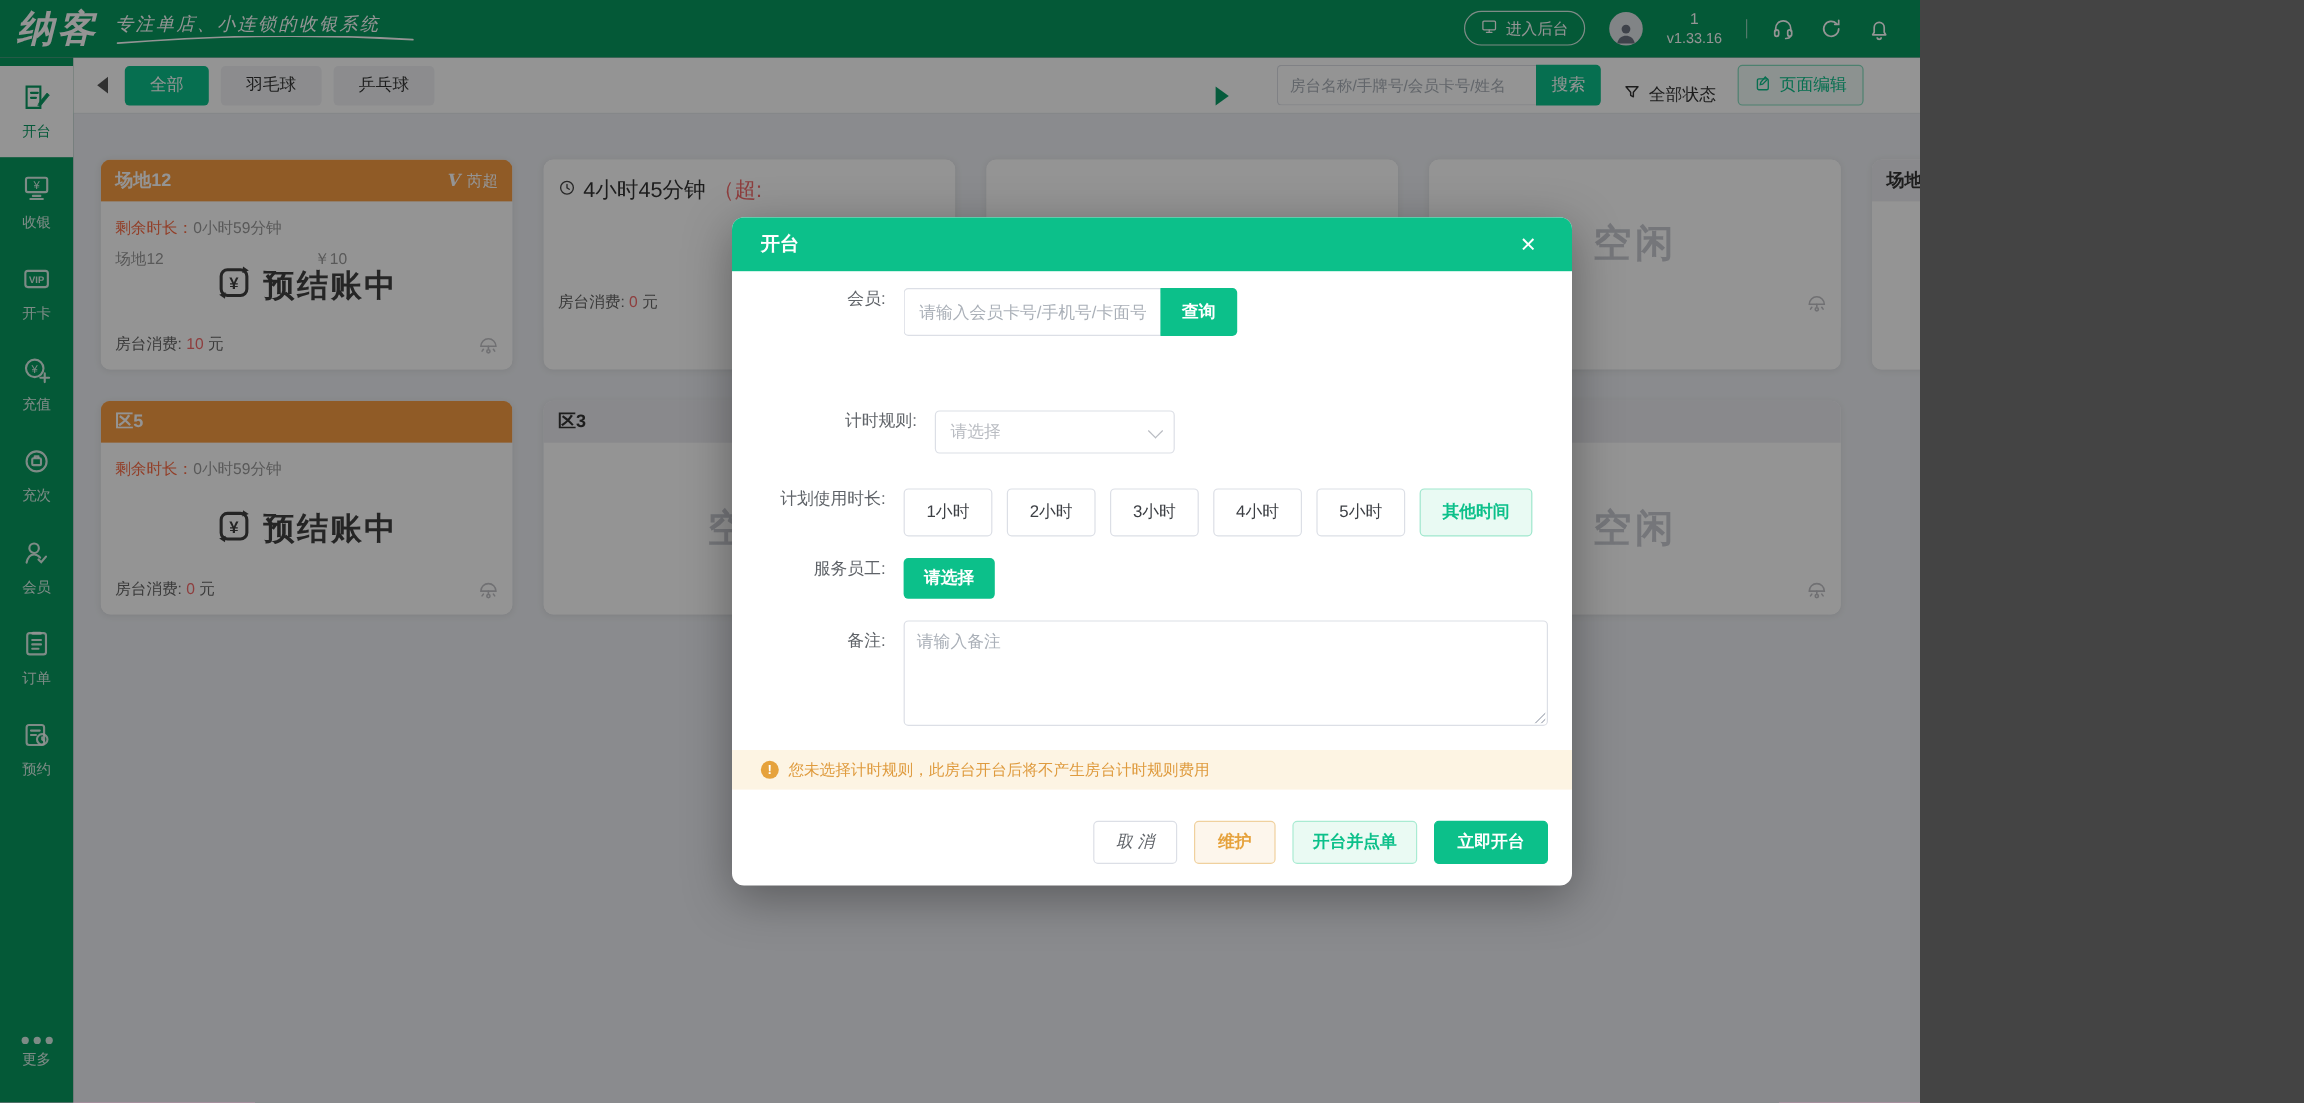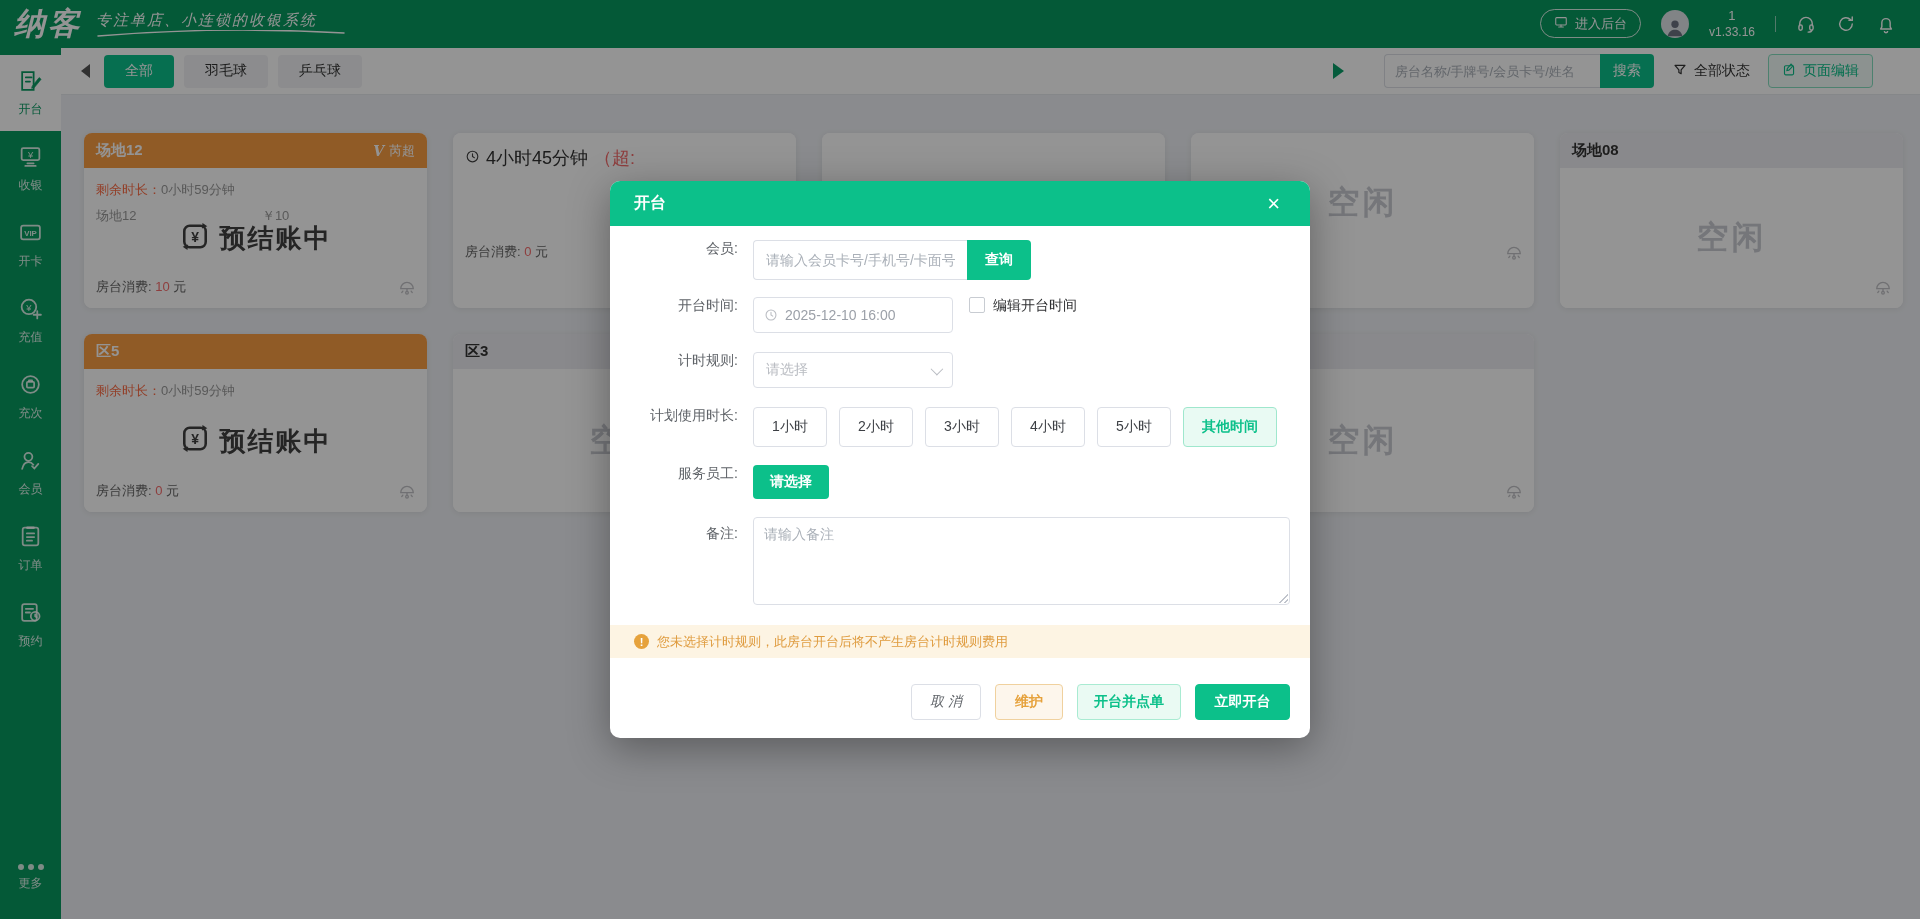--- a/index.html
+++ b/index.html
@@ -1,17 +1,17 @@
 <!DOCTYPE html>
 <html><head>
 <meta charset="utf-8">
 <style>
   html,body{margin:0;padding:0;background:#444;}
   *{font-family:"Liberation Sans","DejaVu Sans",sans-serif;}
-  .app{position:relative;width:1920px;height:919px;background:#f9a8d4;overflow:hidden;}
+  .app{position:relative;width:1600px;height:919px;background:#f9a8d4;overflow:hidden;}
 
   
   .top-header{position:absolute;top:0;left:0;right:0;height:48px;background:#08995f;display:flex;align-items:center;padding:0 24px 0 14px;box-sizing:border-box;z-index:5;}
   .logo{font-size:31px;font-weight:bold;color:#fff;letter-spacing:3px;font-family:"DejaVu Serif",serif;font-style:italic;}
   .tagline-wrap{margin-left:14px;color:#fff;display:flex;flex-direction:column;}
   .tagline{font-size:15px;font-style:italic;letter-spacing:2px;}
   .swoosh{width:250px;height:8px;}
   .hdr-right{margin-left:auto;display:flex;align-items:center;gap:20px;color:#fff;}
   .pill{display:flex;align-items:center;gap:7px;border:1px solid rgba(255,255,255,.85);border-radius:15px;height:29px;padding:0 13px;font-size:13px;background:transparent;color:#fff;cursor:pointer;}
   .pill svg{width:14px;height:14px;}
@@ -30,21 +30,21 @@
   .s-item.active{background:#fff;color:#0a9a63;}
   .s-more{margin-top:auto;margin-bottom:16px;height:50px;}
   .dots{display:flex;gap:4px;}
   .dots i{width:6px;height:6px;border-radius:50%;background:rgba(255,255,255,.85);}
 
   
   .tabbar{position:absolute;top:48px;left:61px;right:0;height:47px;background:#fff;display:flex;align-items:center;padding:0 47px 0 20px;box-sizing:border-box;border-bottom:1px solid #e6e8ec;z-index:3;}
   .arrow-l{width:0;height:0;border-top:7px solid transparent;border-bottom:7px solid transparent;border-right:9px solid #555;margin-right:14px;}
   .tab{height:33px;border-radius:4px;padding:0 21px;display:flex;align-items:center;font-size:14px;background:#f1f2f5;color:#333;margin-right:10px;cursor:pointer;border:none;}
   .tab.active{background:#0cc08a;color:#fff;}
-  .tb-right{margin-left:auto;display:flex;align-items:center;gap:18px;}
+  .tb-right{margin-left:auto;display:flex;align-items:flex-end;gap:18px;}
   .arrow-r{width:0;height:0;border-top:8px solid transparent;border-bottom:8px solid transparent;border-left:11px solid #0a9e68;margin-right:22px;cursor:pointer;}
   .search-group{display:flex;}
   .search-input{width:216px;height:34px;border:1px solid #dcdfe6;border-right:none;border-radius:4px 0 0 4px;padding:0 10px;font-size:13px;color:#333;box-sizing:border-box;outline:none;}
   input::placeholder,textarea::placeholder{color:#aab0b8;}
   .search-btn{width:54px;height:34px;background:#0cc08a;color:#fff;font-size:14px;border:none;border-radius:0 4px 4px 0;cursor:pointer;}
   .filter{display:flex;align-items:center;gap:6px;font-size:14px;color:#333;cursor:pointer;}
   .filter svg{width:16px;height:16px;color:#333;}
   .page-edit{height:34px;display:flex;align-items:center;gap:6px;padding:0 13px;border:1px solid #86dfc0;border-radius:4px;color:#0cc08a;background:#f2fbf8;font-size:14px;cursor:pointer;}
   .page-edit svg{width:15px;height:15px;}
 
@@ -87,21 +87,21 @@
   .m-row{position:absolute;left:0;display:flex;align-items:flex-start;}
   .m-label{width:128px;text-align:right;margin-right:15px;font-size:14px;color:#5f6368;flex:none;}
   .r-member{top:59px;height:40px;}
   .member-input{width:214px;height:40px;border:1px solid #dcdfe6;border-right:none;border-radius:4px 0 0 4px;padding:0 12px;font-size:14px;box-sizing:border-box;outline:none;color:#333;}
   .query-btn{width:64px;height:40px;background:#0cc08a;color:#fff;border:none;border-radius:0 4px 4px 0;font-size:14px;font-weight:bold;cursor:pointer;}
   .r-time{top:116px;height:36px;}
   .datebox{width:200px;height:36px;border:1px solid #dcdfe6;border-radius:4px;display:flex;align-items:center;gap:7px;padding:0 10px;box-sizing:border-box;color:#9ca1a9;font-size:14px;cursor:pointer;background:#fff;}
   .datebox svg{width:14px;height:14px;color:#b9bcc2;flex:none;}
   .chk{width:14px;height:14px;border:1px solid #c8ccd2;border-radius:2px;background:#fff;margin-left:16px;flex:none;cursor:pointer;}
   .chk-label{margin-left:8px;font-size:14px;color:#303133;font-weight:500;}
-  .r-rule{top:171px;height:36px;}
+  .r-rule{top:161px;height:36px;padding-left:26px;}
   .selectbox{width:200px;height:36px;border:1px solid #dcdfe6;border-radius:4px;display:flex;align-items:center;justify-content:space-between;padding:0 12px;box-sizing:border-box;color:#b9bcc2;font-size:14px;cursor:pointer;background:#fff;}
   .chev{width:8px;height:8px;border-right:1.5px solid #b9bcc2;border-bottom:1.5px solid #b9bcc2;transform:rotate(45deg) translateY(-2px);}
   .r-dur{top:226px;height:40px;}
   .dur-btn{height:40px;min-width:74px;padding:0 10px;border:1px solid #dcdfe6;background:#fff;border-radius:4px;font-size:14px;color:#3c3f44;margin-right:12px;display:flex;align-items:center;justify-content:center;box-sizing:border-box;cursor:pointer;}
   .dur-btn.sel{background:#e9faf3;border-color:#9fe7cd;color:#0cc08a;min-width:94px;font-weight:bold;margin-right:0;}
   .r-staff{top:284px;height:34px;}
   .staff-btn{width:76px;height:34px;background:#0cc08a;color:#fff;border:none;border-radius:4px;font-size:14px;font-weight:bold;cursor:pointer;}
   .r-note{top:336px;align-items:flex-start;}
   .note-lb{padding-top:8px;}
   .note-box{position:relative;width:537px;height:88px;}
@@ -442,32 +442,20 @@
       <span class="m-title">开台</span>
       <button class="m-close">×</button>
     </div>
 
     <div class="m-row r-member">
       <span class="m-label">会员:</span>
       <input class="member-input" placeholder="请输入会员卡号/手机号/卡面号" style="">
       <button class="query-btn">查询</button>
     </div>
 
-    <div class="m-row r-time">
-      <span class="m-label">开台时间:</span>
-      <div class="datebox">
-        <svg viewBox="0 0 24 24" fill="none" stroke="currentColor" stroke-width="1.8" stroke-linecap="round">
-            <circle cx="12" cy="12" r="8.5"></circle>
-            <path d="M12 7.5V12l3 2"></path>
-          </svg>
-        <span>2025-12-10 16:00</span>
-      </div>
-      <span class="chk"></span>
-      <span class="chk-label">编辑开台时间</span>
-    </div>
 
     <div class="m-row r-rule">
       <span class="m-label">计时规则:</span>
       <div class="selectbox">
         <span>请选择</span>
         <span class="chev"></span>
       </div>
     </div>
 
     <div class="m-row r-dur">

